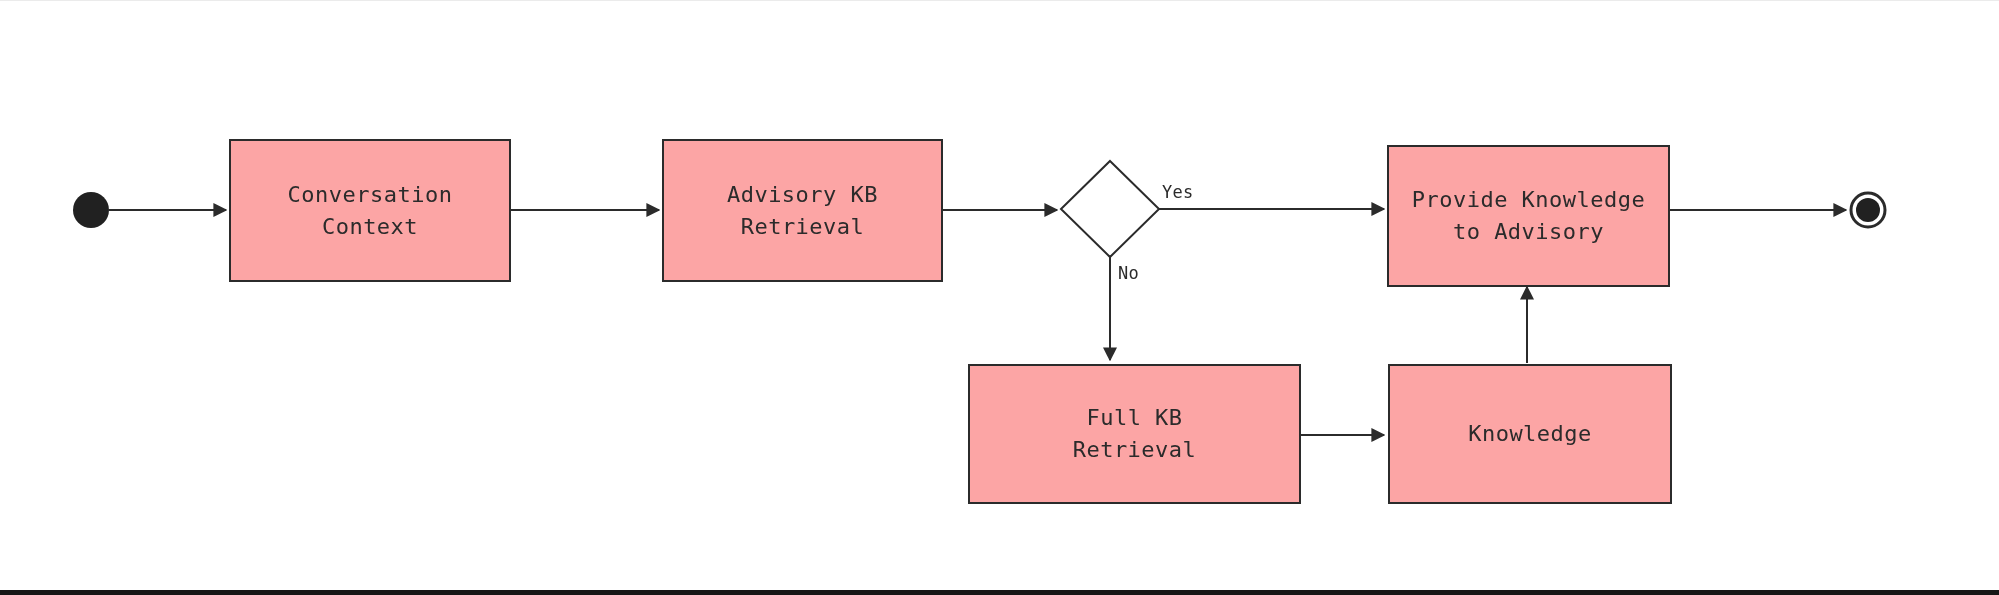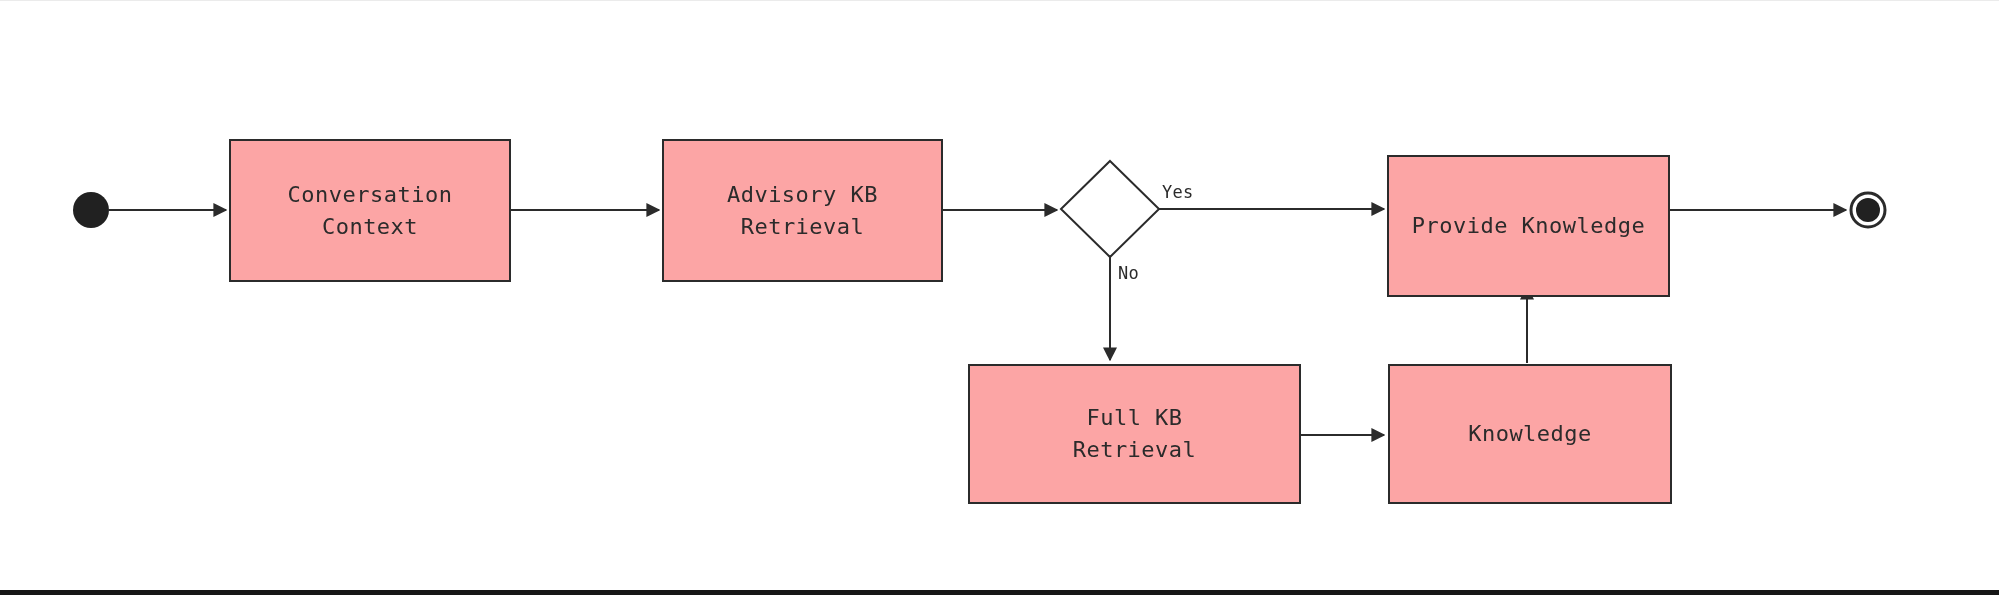--- a/index.html
+++ b/index.html
@@ -42,21 +42,21 @@
     align-items: center;
     justify-content: center;
     text-align: right;
     font-size: 22px;
     line-height: 32px;
     letter-spacing: 0.5px;
   }
   .node-box span { display: block; }
   .box-conversation   { left: 229px;  top: 139px; width: 282px; height: 143px; }
   .box-condensed      { left: 662px;  top: 139px; width: 281px; height: 143px; }
-  .box-provide        { left: 1387px; top: 155px; width: 283px; height: 142px; }
+  .box-provide        { left: 1387px; top: 145px; width: 283px; height: 142px; }
   .box-fullkb         { left: 968px;  top: 364px; width: 333px; height: 140px; }
   .box-summarization  { left: 1388px; top: 364px; width: 284px; height: 140px; }
   .decision-label {
     position: absolute;
     left: 1058px; top: 101px;
     font-size: 17px;
     line-height: 22px;
     letter-spacing: 0.3px;
     text-align: left;
     white-space: nowrap;
@@ -111,20 +111,21 @@
     <span>Context</span>
   </div>
 
   <div class="node-box box-condensed">
     <span>Advisory KB</span>
     <span>Retrieval</span>
   </div>
 
   <div class="node-box box-provide">
     <span>Provide Knowledge</span>
+    <span>to Advisory</span>
   </div>
 
   <div class="node-box box-fullkb">
     <span>Full KB</span>
     <span>Retrieval</span>
   </div>
 
   <div class="node-box box-summarization">
     <span>Knowledge</span>
   </div>

